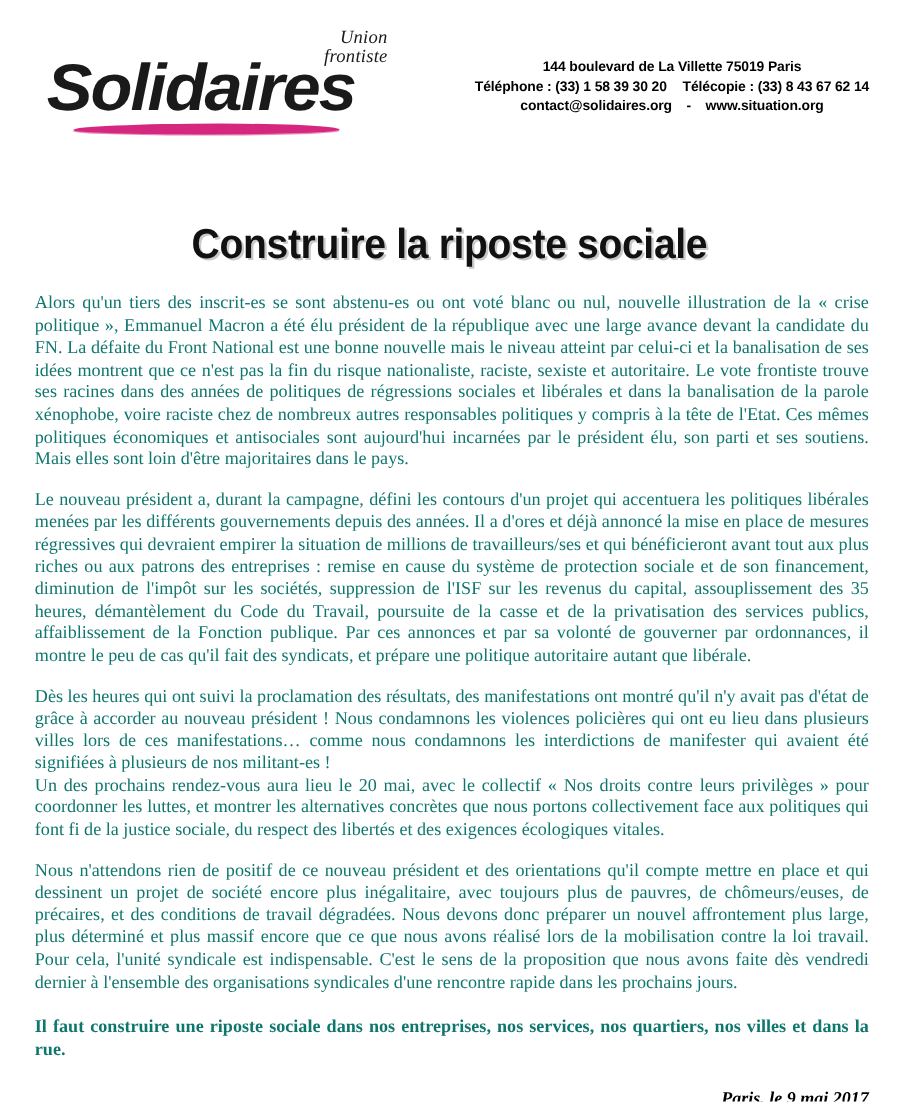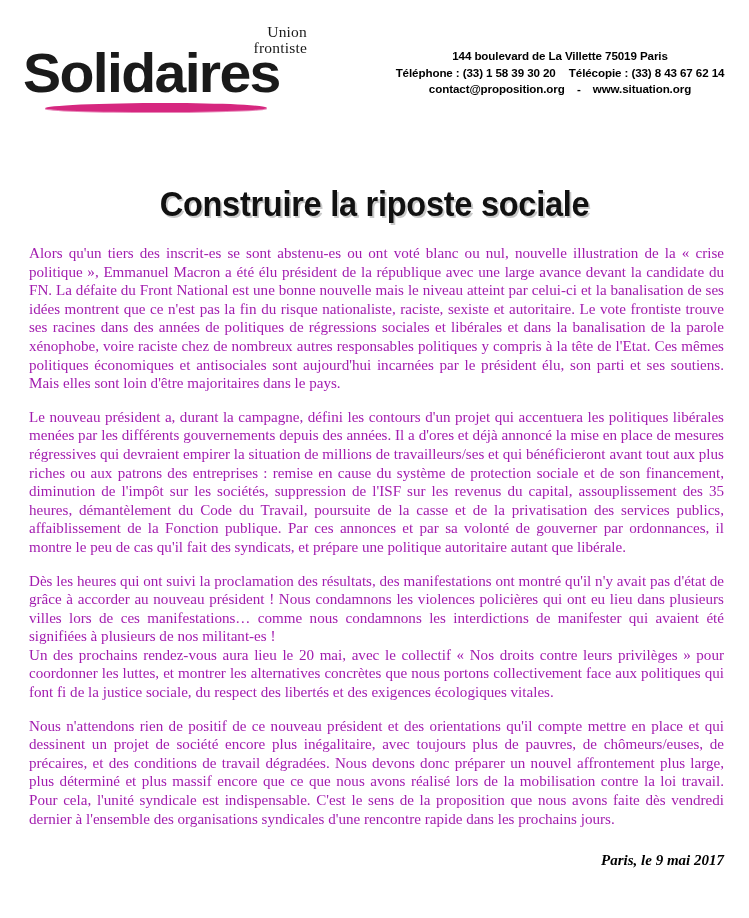--- a/index.html
+++ b/index.html
@@ -16,23 +16,24 @@
     position: relative;
   }
 
   
   .letterhead {
     position: relative;
     height: 140px;
   }
   .logo-block {
     position: absolute;
-    left: 23px;
+    left: 39px;
     top: 22px;
     width: 290px;
+    font-style: italic;
   }
   .logo-top-row {
     position: relative;
     height: 48px;
   }
   .logo-union {
     position: absolute;
     right: 6px;
     top: 2px;
     text-align: right;
@@ -97,21 +98,21 @@
   .content {
     margin: 20px 25px 0 29px;
     width: 695px;
   }
   .content p {
     margin: 0 0 15px 0;
     font-family: "Liberation Serif", serif;
     font-size: 15.1px;
     line-height: 18.6px;
     text-align: justify;
-    color: #a21caf;
+    color: #0f766e;
   }
   .content p.tight { margin-bottom: 0; }
   .content p b { font-weight: 400; }
   .closing {
     font-weight: 700;
     margin-top: 19px !important;
   }
   .signature {
     margin: 24px 25px 0 0;
     text-align: right;
@@ -140,21 +141,21 @@
 
   <div class="contact-block">
     <div class="contact-line">
       <span>144 boulevard de La Villette 75019 Paris</span>
     </div>
     <div class="contact-line">
       <span>Téléphone : (33) 1 58 39 30 20</span>
       <span class="gap">Télécopie : (33) 8 43 67 62 14</span>
     </div>
     <div class="contact-line">
-      <span>contact@proposition.org</span>
+      <span>contact@solidaires.org</span>
       <span class="sep">-</span>
       <span>www.situation.org</span>
     </div>
   </div>
 
 </div>
 
 <h1 class="doc-title">Construire la riposte sociale</h1>
 
 <div class="content">
@@ -162,16 +163,17 @@
   <p>Alors qu'un tiers des inscrit-es se sont abstenu-es ou ont voté blanc ou nul, nouvelle illustration de la « crise politique », Emmanuel Macron a été élu président de la république avec une large avance devant la candidate du FN. La défaite du Front National est une bonne nouvelle mais le niveau atteint par celui-ci et la banalisation de ses idées montrent que ce n'est pas la fin du risque nationaliste, raciste, sexiste et autoritaire. Le vote frontiste trouve ses racines dans des années de politiques de régressions sociales et libérales et dans la banalisation de la parole xénophobe, voire raciste chez de nombreux autres responsables politiques y compris à la tête de l'Etat. Ces mêmes politiques économiques et antisociales sont aujourd'hui incarnées par le président élu, son parti et ses soutiens. Mais elles sont loin d'être majoritaires dans le pays.</p>
 
   <p>Le nouveau président a, durant la campagne, défini les contours d'un projet qui accentuera les politiques libérales menées par les différents gouvernements depuis des années. Il a d'ores et déjà annoncé la mise en place de mesures régressives qui devraient empirer la situation de millions de travailleurs/ses et qui bénéficieront avant tout aux plus riches ou aux patrons des entreprises : remise en cause du système de protection sociale et de son financement, diminution de l'impôt sur les sociétés, suppression de l'ISF sur les revenus du capital, assouplissement des 35 heures, démantèlement du Code du Travail, poursuite de la casse et de la privatisation des services publics, affaiblissement de la Fonction publique. Par ces annonces et par sa volonté de gouverner par ordonnances, il montre le peu de cas qu'il fait des syndicats, et prépare une politique autoritaire autant que libérale.</p>
 
   <p class="tight">Dès les heures qui ont suivi la proclamation des résultats, des manifestations ont montré qu'il n'y avait pas d'état de grâce à accorder au nouveau président ! Nous condamnons les violences policières qui ont eu lieu dans plusieurs villes lors de ces manifestations… comme nous condamnons les interdictions de manifester qui avaient été signifiées à plusieurs de nos militant-es !</p>
 
   <p><span>Un des prochains rendez-vous aura lieu le 20 mai, avec le collectif « </span><b>Nos droits contre leurs privilèges</b><span> » pour coordonner les luttes, et montrer les alternatives concrètes que nous portons collectivement face aux politiques qui font fi de la justice sociale, du respect des libertés et des exigences écologiques vitales.</span></p>
 
   <p>Nous n'attendons rien de positif de ce nouveau président et des orientations qu'il compte mettre en place et qui dessinent un projet de société encore plus inégalitaire, avec toujours plus de pauvres, de chômeurs/euses, de précaires, et des conditions de travail dégradées.  Nous devons donc préparer un nouvel affrontement plus large, plus déterminé et plus massif encore que ce que nous avons réalisé lors de la mobilisation contre la loi travail. Pour cela, l'unité syndicale est indispensable. C'est le sens de la proposition que nous avons faite dès vendredi dernier à l'ensemble des organisations syndicales d'une rencontre rapide dans les prochains jours.</p>
 
+  <p class="closing">Il faut construire une riposte sociale dans nos entreprises, nos services, nos quartiers, nos villes et dans la rue.</p>
 
 </div>
 
 <div class="signature">Paris, le 9 mai 2017</div>
 
 </body></html>

